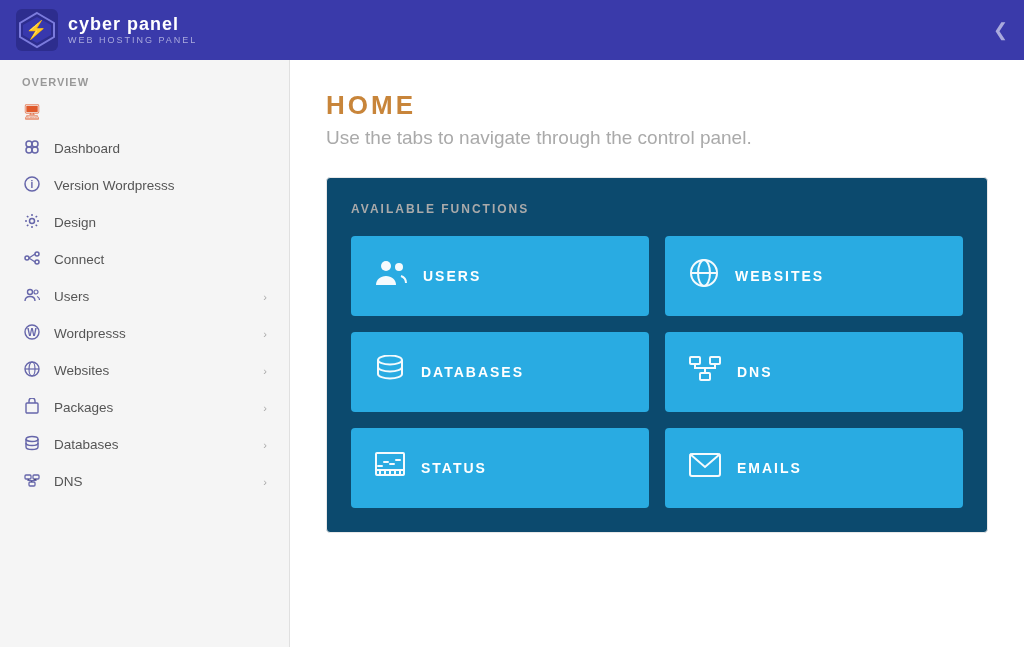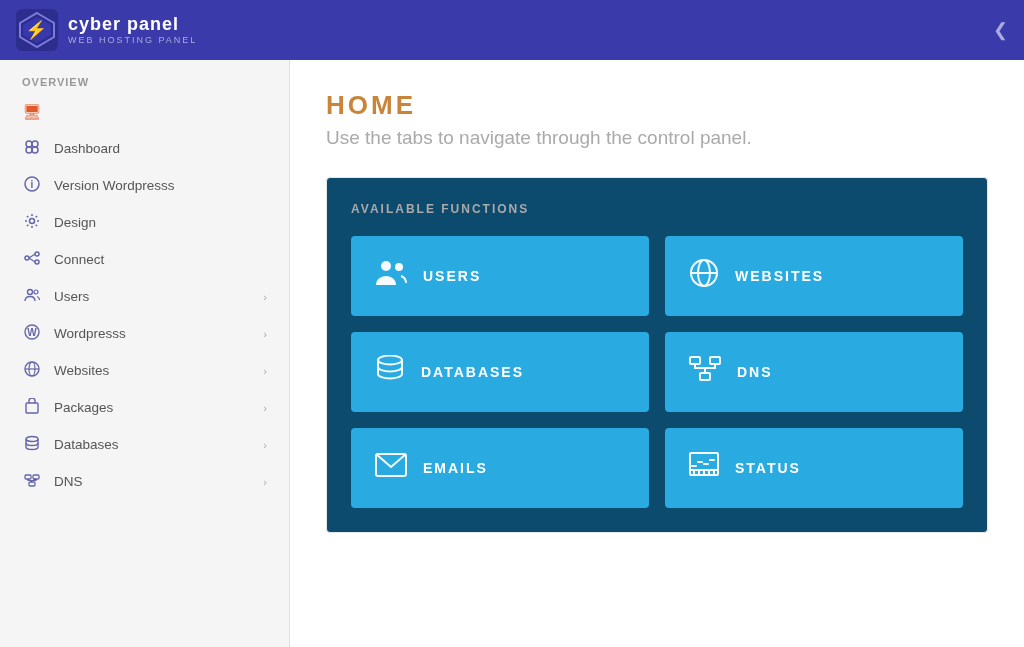--- a/index.html
+++ b/index.html
@@ -364,37 +364,37 @@
                 <rect x="11" y="18" width="10" height="7" rx="1" stroke="white"></rect>
                 <path d="M6 9v4H16V18M26 9v4H16"></path>
               </svg>
           </span>
           <span class="func-label">DNS</span>
         </button>
 
 
         <button class="func-btn">
           <span class="func-icon">
-            <svg width="32" height="24" viewBox="0 0 32 24" fill="none" stroke="white" stroke-width="2">
-                <rect x="1" y="1" width="30" height="22" rx="2"></rect>
-                <path d="M1 1l15 13L31 1"></path>
-              </svg>
-          </span>
-          <span class="func-label">EMAILS</span>
-        </button>
-
-        <button class="func-btn">
-          <span class="func-icon">
             <svg width="30" height="26" viewBox="0 0 30 26" fill="none" stroke="white" stroke-width="2">
                 <rect x="1" y="1" width="28" height="22" rx="1"></rect>
                 <path d="M1 18h28M5 18V22M10 18V22M15 18V22M20 18V22M25 18V22"></path>
                 <path d="M3 14h4M9 10h4M15 12h4M21 8h4" stroke-linecap="round"></path>
               </svg>
           </span>
           <span class="func-label">STATUS</span>
         </button>
 
+        <button class="func-btn">
+          <span class="func-icon">
+            <svg width="32" height="24" viewBox="0 0 32 24" fill="none" stroke="white" stroke-width="2">
+                <rect x="1" y="1" width="30" height="22" rx="2"></rect>
+                <path d="M1 1l15 13L31 1"></path>
+              </svg>
+          </span>
+          <span class="func-label">EMAILS</span>
+        </button>
+
 
       </div>
     </div>
   </main>
 
 </div>
 
 </body></html>

